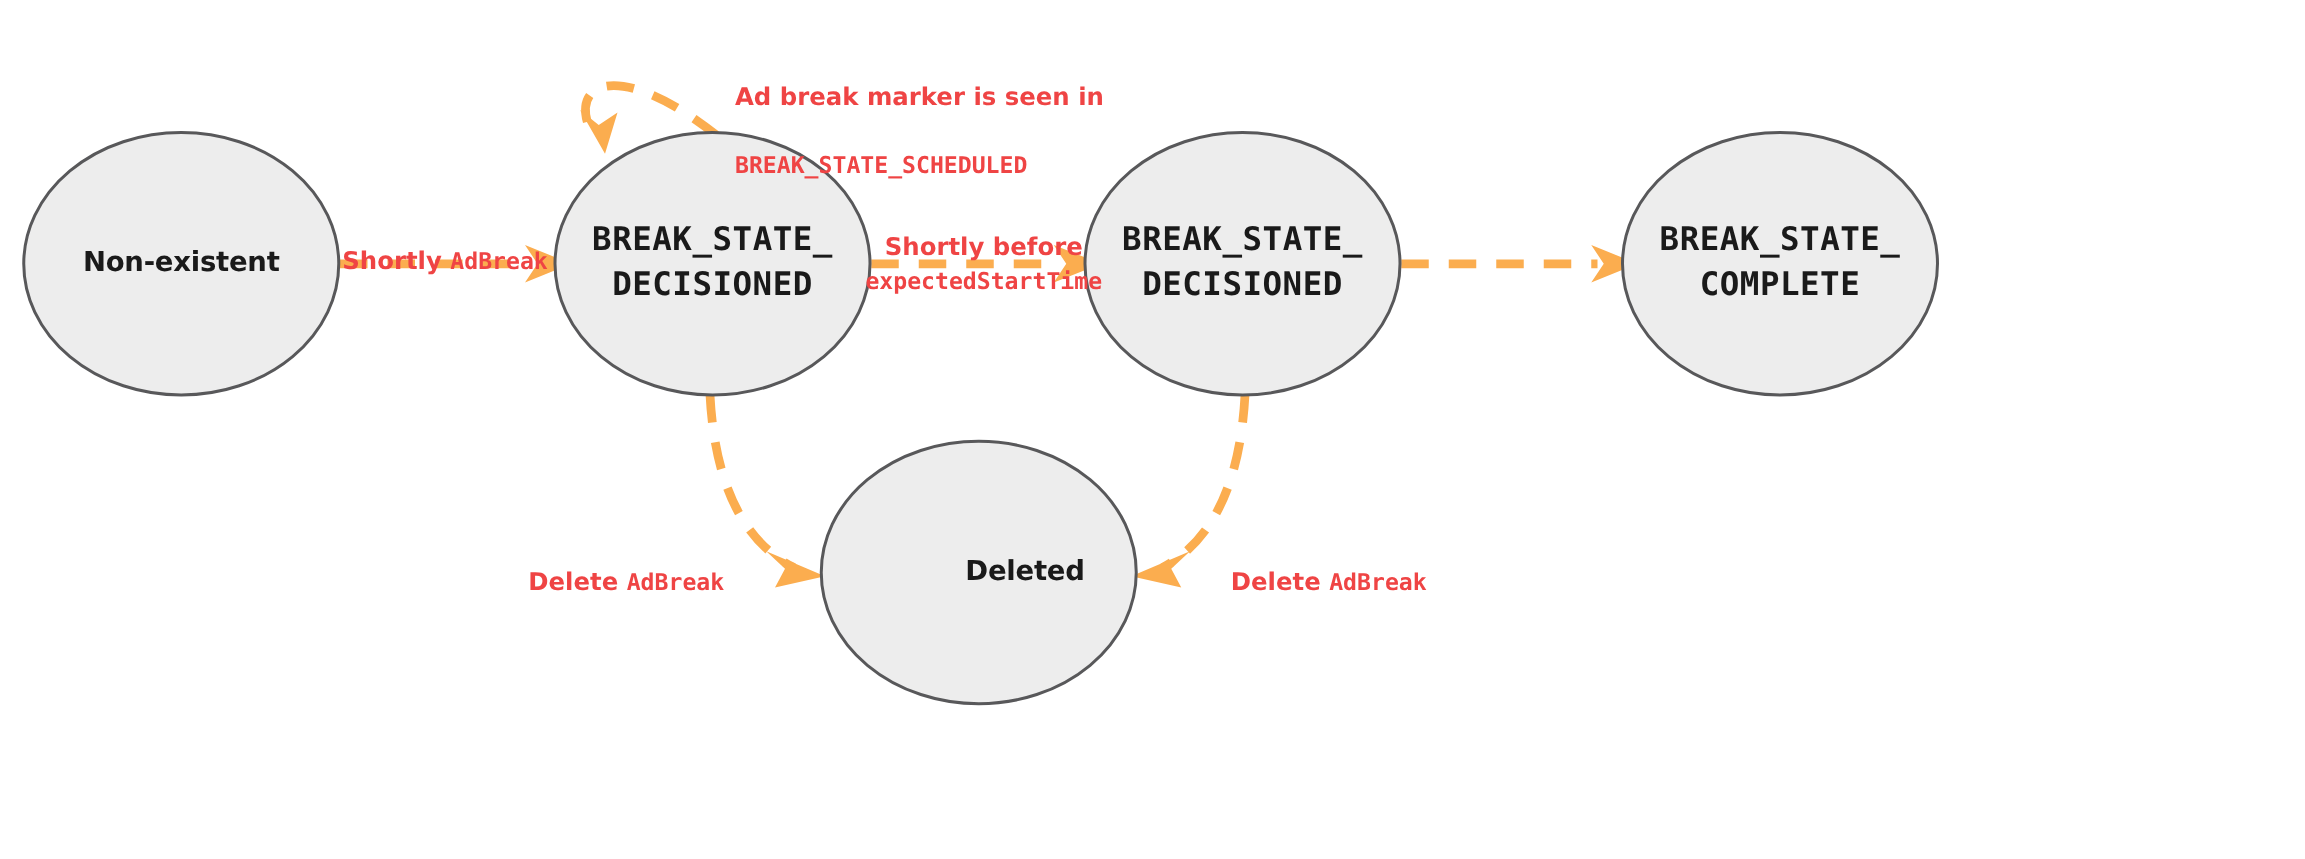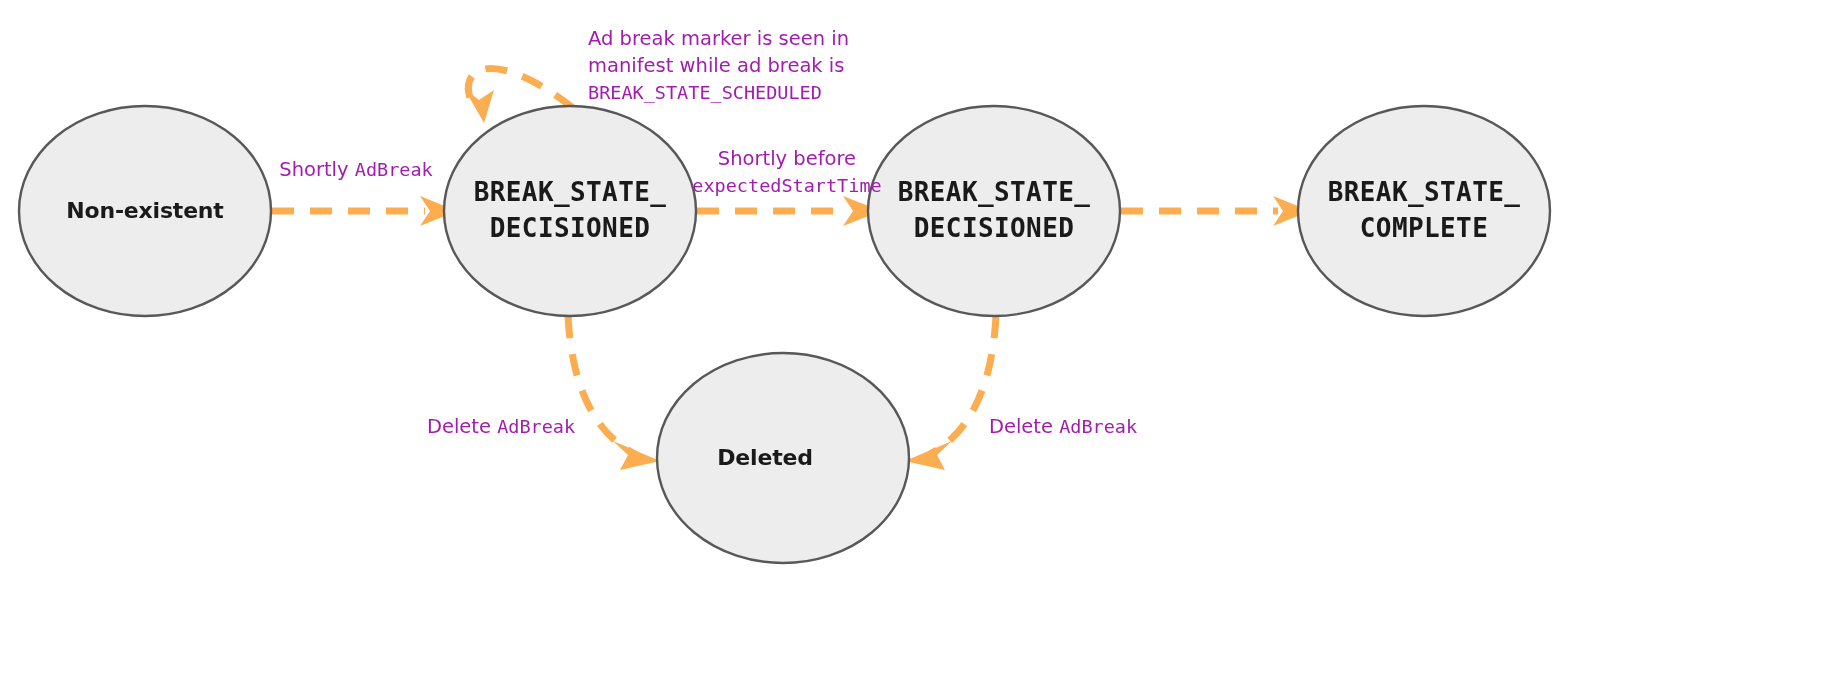--- a/index.html
+++ b/index.html
@@ -63,22 +63,23 @@
     text-align: center;
     font-family: "DejaVu Sans", "Liberation Sans", sans-serif;
     font-weight: bold;
     font-size: 22px;
     letter-spacing: -0.2px;
     transform: translate(-50%, -50%);
   }
   .edge-label {
     font-family: "DejaVu Sans", "Liberation Sans", sans-serif;
     font-size: 19.5px;
-    font-weight: 400;
-    color: #a21caf;
+    font-weight: 700;
+    color: #ef4444;
+    margin-top: 39px;
   }
   .edge-label .mono {
     font-family: "DejaVu Sans Mono", "Liberation Mono", monospace;
     font-size: 18.5px;
     text-align: right;
   }
   .center-x { transform: translateX(-50%); text-align: center; }
   .left-x { text-align: left; }
 </style>
 </head>
@@ -132,25 +133,25 @@
   </svg>
 
   <div class="lbl node-label-sans" style="left:145px; top:211px;">Non-existent</div>
 
   <div class="lbl node-label" style="left:570px; top:211px;"><span>BREAK_STATE_</span><br><span>DECISIONED</span></div>
 
   <div class="lbl node-label" style="left:994px; top:211px;"><span>BREAK_STATE_</span><br><span>DECISIONED</span></div>
 
   <div class="lbl node-label" style="left:1424px; top:211px;"><span>BREAK_STATE_</span><br><span>COMPLETE</span></div>
 
-  <div class="lbl node-label-sans" style="left:765px; top:458px;">Deleted</div>
+  <div class="lbl node-label-sans" style="left:820px; top:458px;">Deleted</div>
 
   <div class="lbl edge-label center-x" style="left:356px; top:157px;"><span>Shortly </span><span class="mono">AdBreak</span></div>
 
-  <div class="lbl edge-label left-x" style="left:588px; top:26px;"><span>Ad break marker is seen in</span><br><span>manifest while ad break is</span><br><span class="mono">BREAK_STATE_SCHEDULED</span></div>
+  <div class="lbl edge-label left-x" style="left:588px; top:26px;"><span>Ad break marker is seen in</span><br><br><span class="mono">BREAK_STATE_SCHEDULED</span></div>
 
   <div class="lbl edge-label center-x" style="left:787px; top:146px;"><span>Shortly before</span><br><span class="mono">expectedStartTime</span></div>
 
 
   <div class="lbl edge-label center-x" style="left:501px; top:414px;"><span>Delete </span><span class="mono">AdBreak</span></div>
 
   <div class="lbl edge-label center-x" style="left:1063px; top:414px;"><span>Delete </span><span class="mono">AdBreak</span></div>
 
 </div>
 

